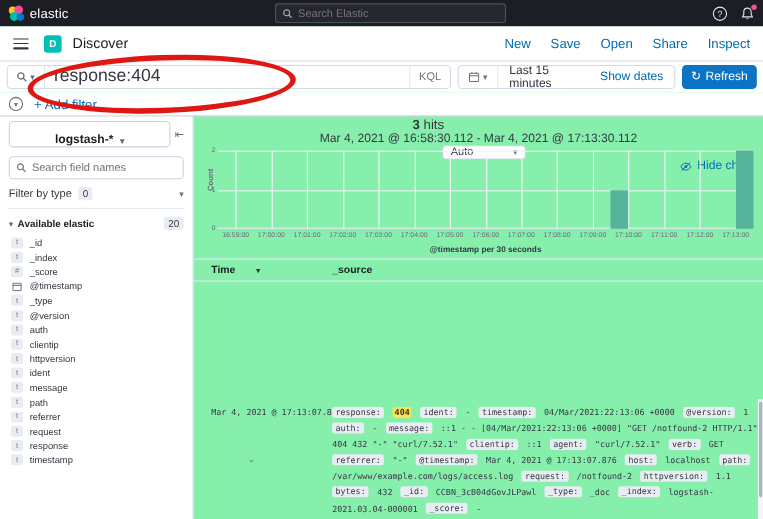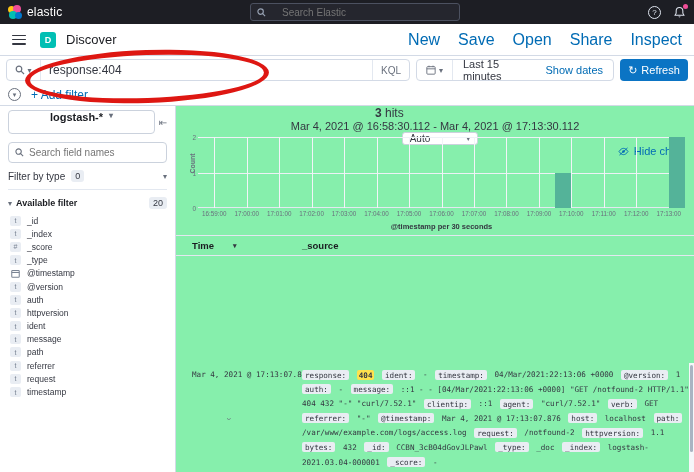--- a/index.html
+++ b/index.html
@@ -9,48 +9,48 @@
 
   
   .topbar { position:absolute; left:0; top:0; width:694px; height:24px; background:#1d1e24;
             display:flex; align-items:center; padding:0 8px; }
   .logo { display:flex; align-items:center; gap:5px; }
   .logo-mark { width:14px; height:14px; position:relative; }
   .logo-mark i { position:absolute; border-radius:50%; display:block; }
   .logo-text { color:#fff; font-size:12px; font-weight:400; letter-spacing:.2px; }
   .topsearch { position:absolute; left:250px; top:3px; width:210px; height:18px;
                background:#25262e; border:1px solid #4c5160; border-radius:3px;
-               display:flex; align-items:center; gap:16px; padding:0 6px; }
+               display:flex; align-items:center; gap:5px; padding:0 6px; }
   .topsearch input { background:transparent; border:none; outline:none; color:#98a2b3;
                      font-size:10px; width:160px; font-family:"Liberation Sans",sans-serif; }
   .topbar-right { position:absolute; right:8px; top:0; height:24px; display:flex; align-items:center; gap:12px; }
   .help-icon { width:13px; height:13px; border:1.3px solid #dfe5ef; border-radius:50%;
                color:#dfe5ef; font-size:8px; display:flex; align-items:center; justify-content:center; }
   .news-icon { position:relative; width:13px; height:13px; color:#dfe5ef; }
   .news-dot { position:absolute; right:-2px; top:-2px; width:5px; height:5px; border-radius:50%; }
 
   
   .navbar { position:absolute; left:0; top:24px; width:694px; height:32px; background:#fff;
             border-bottom:1px solid #d3dae6; display:flex; align-items:center; padding:0 12px; }
   .menu-icon { width:14px; height:10px; display:flex; flex-direction:column; justify-content:space-between; margin-right:14px; cursor:pointer; }
   .menu-icon i { height:1.6px; background:#343741; border-radius:1px; }
   .app-badge { width:16px; height:16px; border-radius:3px; color:#fff; font-size:9px; font-weight:bold;
                display:flex; align-items:center; justify-content:center; margin-right:10px; }
   .nav-title { font-size:13px; color:#1a1c21; }
   .nav-actions { margin-left:auto; display:flex; gap:18px; list-style:none; }
-  .nav-actions li { font-size:16px; cursor:pointer; }
+  .nav-actions li { font-size:12px; cursor:pointer; }
 
   
   .querybar { position:absolute; left:0; top:56px; width:694px; height:28px; background:#fff;
               display:flex; align-items:center; padding:0 6px; gap:6px; }
   .query-control { flex:0 0 404px; height:22px; border:1px solid #d3dae6; border-radius:4px;
                    display:flex; align-items:center; background:#fff; }
   .query-icon-btn { width:34px; height:100%; border-right:1px solid #e3e8f0; display:flex;
                     align-items:center; justify-content:center; gap:2px; color:#69707d; cursor:pointer; }
-  .query-text { flex:1; font-size:12px; color:#343741; padding:0 8px; white-space:nowrap; }
+  .query-text { flex:1; font-size:16px; color:#343741; padding:0 8px; white-space:nowrap; }
   .query-lang { font-size:10px; color:#69707d; padding:0 8px; border-left:1px solid #e3e8f0; height:100%;
                 display:flex; align-items:center; cursor:pointer; }
   .date-control { flex:1; height:22px; border:1px solid #d3dae6; border-radius:4px; background:#fff;
                   display:flex; align-items:center; }
   .date-cal { width:36px; height:100%; border-right:1px solid #e3e8f0; display:flex; align-items:center;
               justify-content:center; gap:3px; color:#69707d; cursor:pointer; }
   .date-range { font-size:11px; padding:0 10px; color:#343741; flex:1; }
   .show-dates { font-size:11px; color:#006bb4; padding:0 10px; cursor:pointer; white-space:nowrap; }
   .refresh-btn { flex:0 0 68px; height:22px; border:none; border-radius:4px; color:#fff; font-size:11px;
                  display:flex; align-items:center; justify-content:center; gap:4px; cursor:pointer;
@@ -65,21 +65,21 @@
   .add-filter { font-size:12px; color:#006bb4; cursor:pointer; }
 
   
   .bodywrap { position:absolute; left:0; top:105px; width:694px; height:367px; display:flex; }
 
   
   .sidebar { width:176px; height:100%; border-right:1px solid #d3dae6; border-top:1px solid #d3dae6;
              padding:4px 0 0 0; background:#fff; overflow:hidden; }
   .ip-row { display:flex; align-items:center; padding:0 4px 0 8px; }
   .index-pattern-btn { flex:1; height:24px; border:1px solid #cbd2dd; border-radius:4px; background:#fff;
-                       font-size:11px; font-weight:bold; color:#1a1c21; display:flex; align-items:flex-start;
+                       font-size:11px; font-weight:bold; color:#1a1c21; display:flex; align-items:flex-end;
                        justify-content:center; gap:6px; cursor:pointer; font-family:"Liberation Sans",sans-serif; }
   .collapse-icon { width:16px; text-align:center; color:#69707d; font-size:10px; cursor:pointer; }
   .field-search { margin:8px 8px 0 8px; height:21px; border:1px solid #cbd2dd; border-radius:4px;
                   display:flex; align-items:center; gap:5px; padding:0 6px; background:#fff; }
   .field-search input { border:none; outline:none; font-size:10px; color:#69707d; width:120px;
                         font-family:"Liberation Sans",sans-serif; background:transparent; }
   .filter-type-row { margin:7px 8px 0 8px; display:flex; align-items:center; font-size:10px; color:#343741;
                      padding-bottom:7px; border-bottom:1px solid #e3e8f0; cursor:pointer; }
   .count-badge { background:#e9edf3; border-radius:3px; font-size:9px; padding:1px 4px; margin-left:6px; color:#343741; }
   .avail-row { display:flex; align-items:center; padding:7px 8px 4px 8px; }
@@ -247,59 +247,63 @@
         </svg>
         <input placeholder="Search field names" style="">
       </div>
       <div class="filter-type-row">
         <span>Filter by type</span>
         <span class="count-badge">0</span>
         <span class="chev" style="margin-left:auto">▾</span>
       </div>
       <div class="avail-row">
         <span class="chev">▾</span>
-        <span class="avail-label">Available filter</span>
+        <span class="avail-label">Available elastic</span>
         <span class="avail-count">20</span>
       </div>
       <ul class="fields-list" id="fields-list">
           <li>
             <i class="ftype">t</i>
             <span>_id</span>
           </li>
           <li>
             <i class="ftype">t</i>
             <span>_index</span>
           </li>
           <li>
             <i class="ftype">#</i>
             <span>_score</span>
-          </li>
-          <li>
-            <i class="ftype">t</i>
-            <span>_type</span>
           </li>
           <li>
             <i class="ftype date">
               <svg width="9" height="9" viewBox="0 0 12 12">
                 <rect x="1" y="2" width="10" height="9" rx="1" fill="none" stroke="#7a8494" stroke-width="1.4"></rect>
                 <line x1="1" y1="4.6" x2="11" y2="4.6" stroke="#7a8494" stroke-width="1.4"></line>
               </svg>
             </i>
             <span>@timestamp</span>
           </li>
           <li>
             <i class="ftype">t</i>
+            <span>_type</span>
+          </li>
+          <li>
+            <i class="ftype">t</i>
             <span>@version</span>
           </li>
           <li>
             <i class="ftype">t</i>
             <span>auth</span>
           </li>
           <li>
             <i class="ftype">t</i>
+            <span>clientip</span>
+          </li>
+          <li>
+            <i class="ftype">t</i>
             <span>httpversion</span>
           </li>
           <li>
             <i class="ftype">t</i>
             <span>ident</span>
           </li>
           <li>
             <i class="ftype">t</i>
             <span>message</span>
           </li>
@@ -307,20 +311,24 @@
             <i class="ftype">t</i>
             <span>path</span>
           </li>
           <li>
             <i class="ftype">t</i>
             <span>referrer</span>
           </li>
           <li>
             <i class="ftype">t</i>
             <span>request</span>
+          </li>
+          <li>
+            <i class="ftype">t</i>
+            <span>response</span>
           </li>
           <li>
             <i class="ftype">t</i>
             <span>timestamp</span>
           </li>
         </ul>
     </aside>
 
     <main class="content">
       <div class="hits-row">

